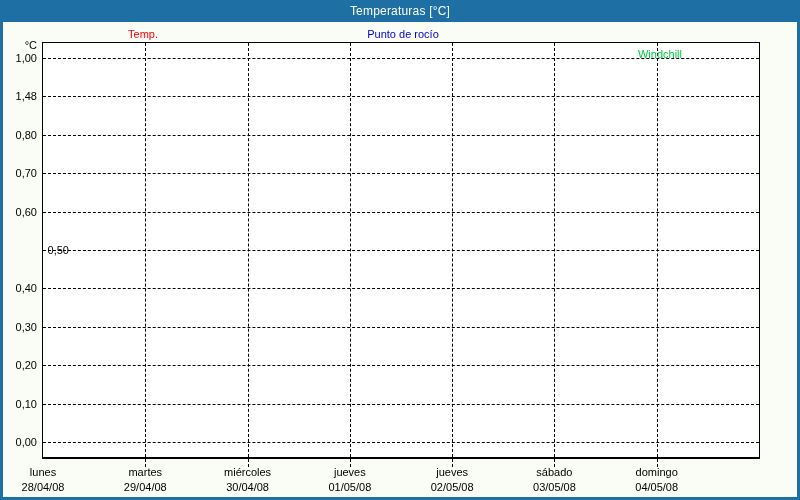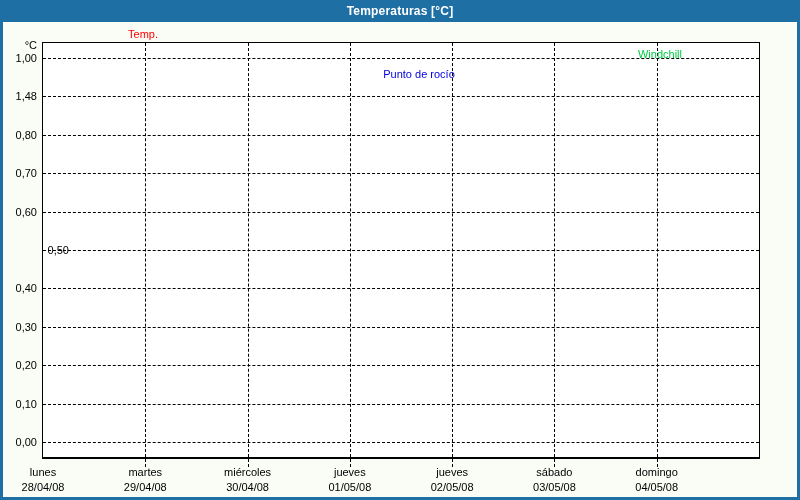--- a/index.html
+++ b/index.html
@@ -1,20 +1,20 @@
 <!DOCTYPE html>
 <html><head>
 <meta charset="utf-8">
 <style>
   html,body{margin:0;padding:0;}
   body{font-family:"Liberation Sans","DejaVu Sans",sans-serif;background:#e8e8e8;}
   #app{position:relative;width:800px;height:500px;background:#fafcf6;overflow:hidden;
        box-sizing:border-box;border:3px solid #1e6fa4;}
   #titlebar{position:absolute;left:-3px;top:-3px;width:800px;height:22px;background:#1e6fa4;}
-  #titlebar .title{width:100%;text-align:center;color:#ffffff;font-size:12px;font-weight:bold;
+  #titlebar .title{width:100%;text-align:center;color:#ffffff;font-size:12px;font-weight:normal;
        line-height:22px;letter-spacing:.2px;}
   .legend-item{position:absolute;top:25px;transform:translateX(-50%);font-size:11px;white-space:nowrap;}
   #plot{position:absolute;left:39px;top:39px;width:718px;height:417px;background:#ffffff;
        border:1px solid #000;border-bottom:2px solid #000;box-sizing:border-box;}
   .hgrid{position:absolute;left:0;right:0;height:0;border-top:1px dashed #000;}
   .vgrid{position:absolute;top:0;bottom:0;width:0;border-left:1px dashed #000;}
   .ylabel{position:absolute;left:0;width:34px;text-align:right;font-size:11px;height:13px;
        line-height:13px;color:#000;}
   .yunit{position:absolute;left:0;top:36px;width:34px;text-align:right;font-size:11px;color:#000;}
   .xtick{position:absolute;top:456px;height:8px;width:0;border-left:1px dashed #000;}
@@ -95,15 +95,15 @@
     </div>
     <div class="xlabel" style="left: 551.429px;">
       <div>sábado</div>
       <div>03/05/08</div>
     </div>
     <div class="xlabel" style="left: 653.714px;">
       <div>domingo</div>
       <div>04/05/08</div>
     </div>
     <div class="legend-item" style="left: 140px; color: rgb(255, 0, 0);">Temp.</div>
-    <div class="legend-item" style="left: 416px; color: rgb(0, 0, 221); margin-top: 40px;">Punto de rocío</div>
+    <div class="legend-item" style="left: 400px; color: rgb(0, 0, 221);">Punto de rocío</div>
     <div class="legend-item" style="left: 657px; color: rgb(0, 204, 68); margin-top: 20px;">Windchill</div>
   </div>
 
 </body></html>

